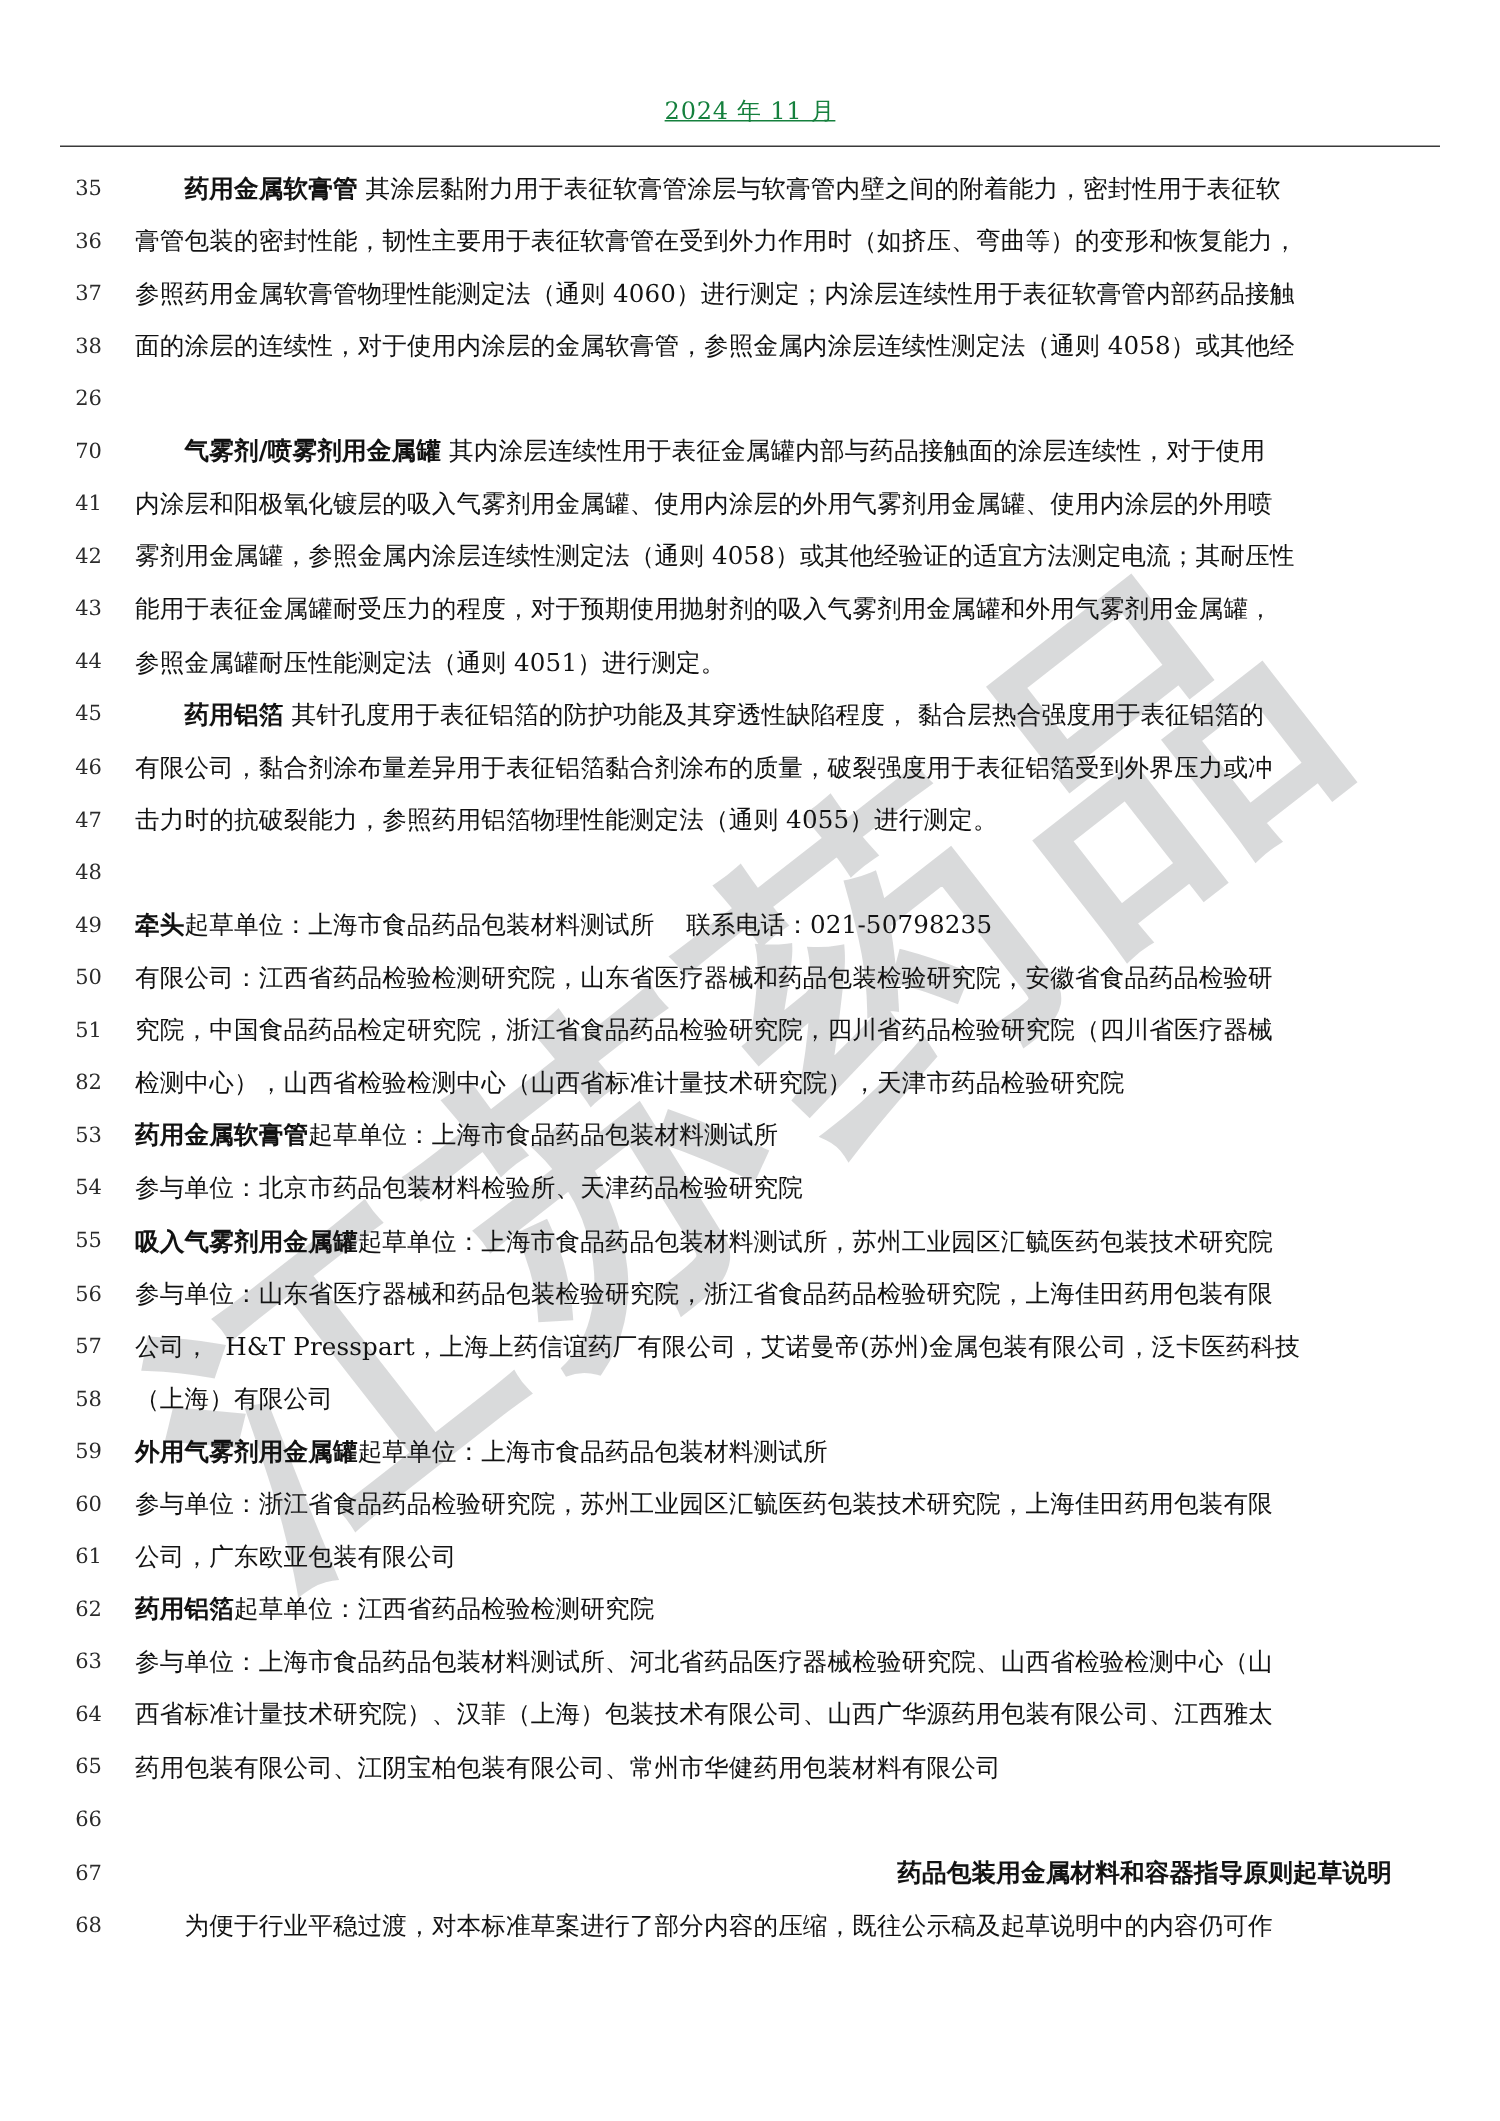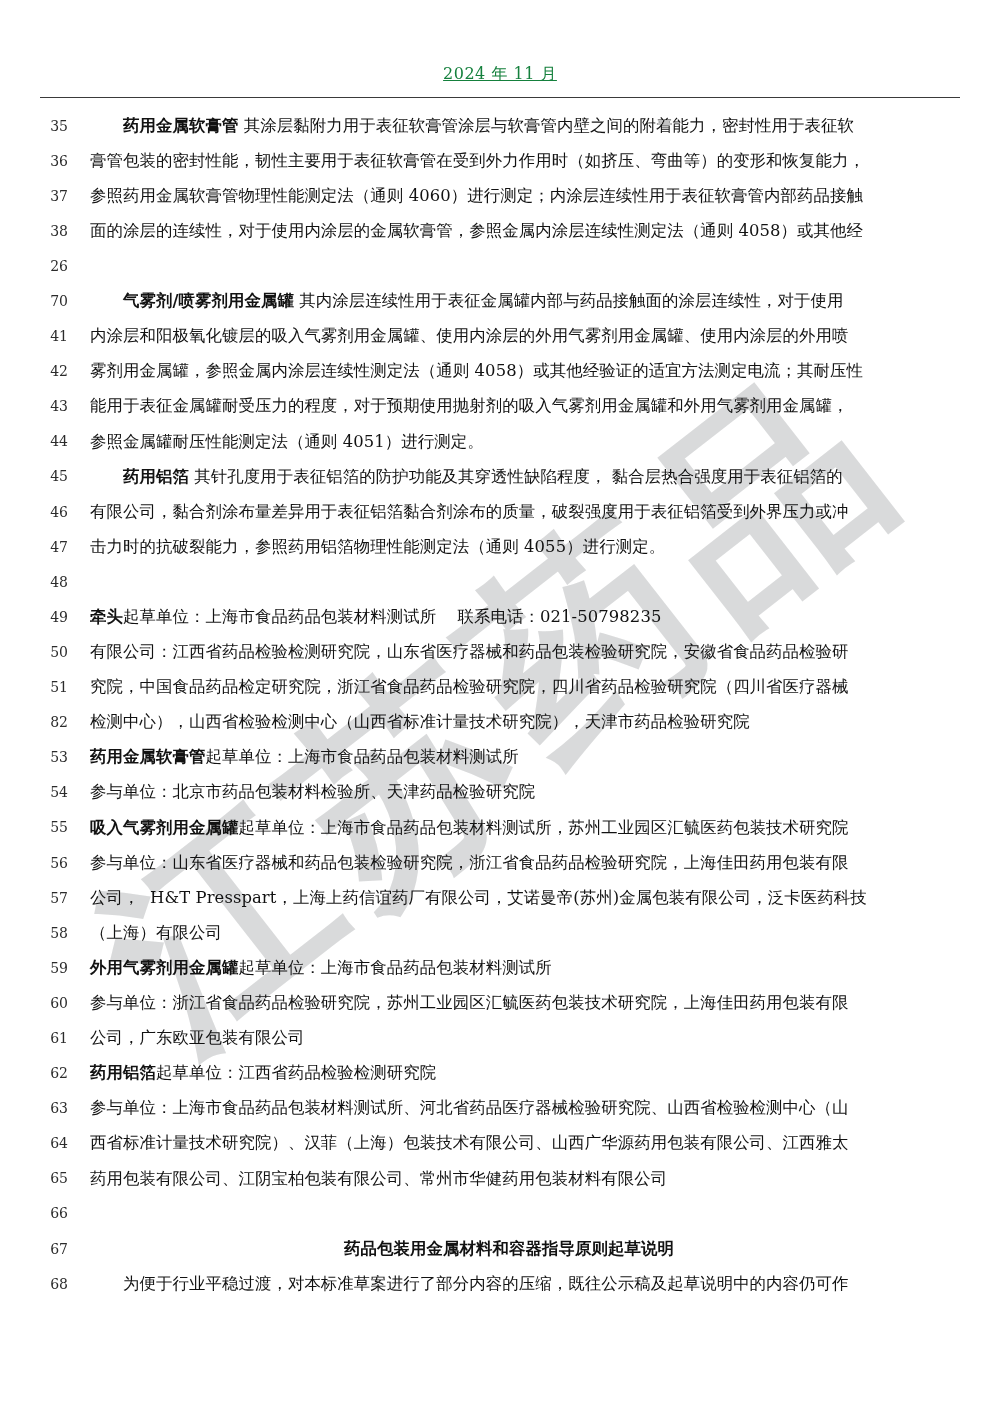--- a/index.html
+++ b/index.html
@@ -112,21 +112,21 @@
     white-space: pre;
     color: #121212;
     letter-spacing: 0.1px;
   }
 
   .line-text.indent {
     text-indent: 0;
   }
 
   .line-text.center {
-    text-align: center;
+    text-align: right;
     padding-right: 56px;
   }
 
   .b {
     font-weight: 700;
   }
 </style>
 </head>
 <body>
 

